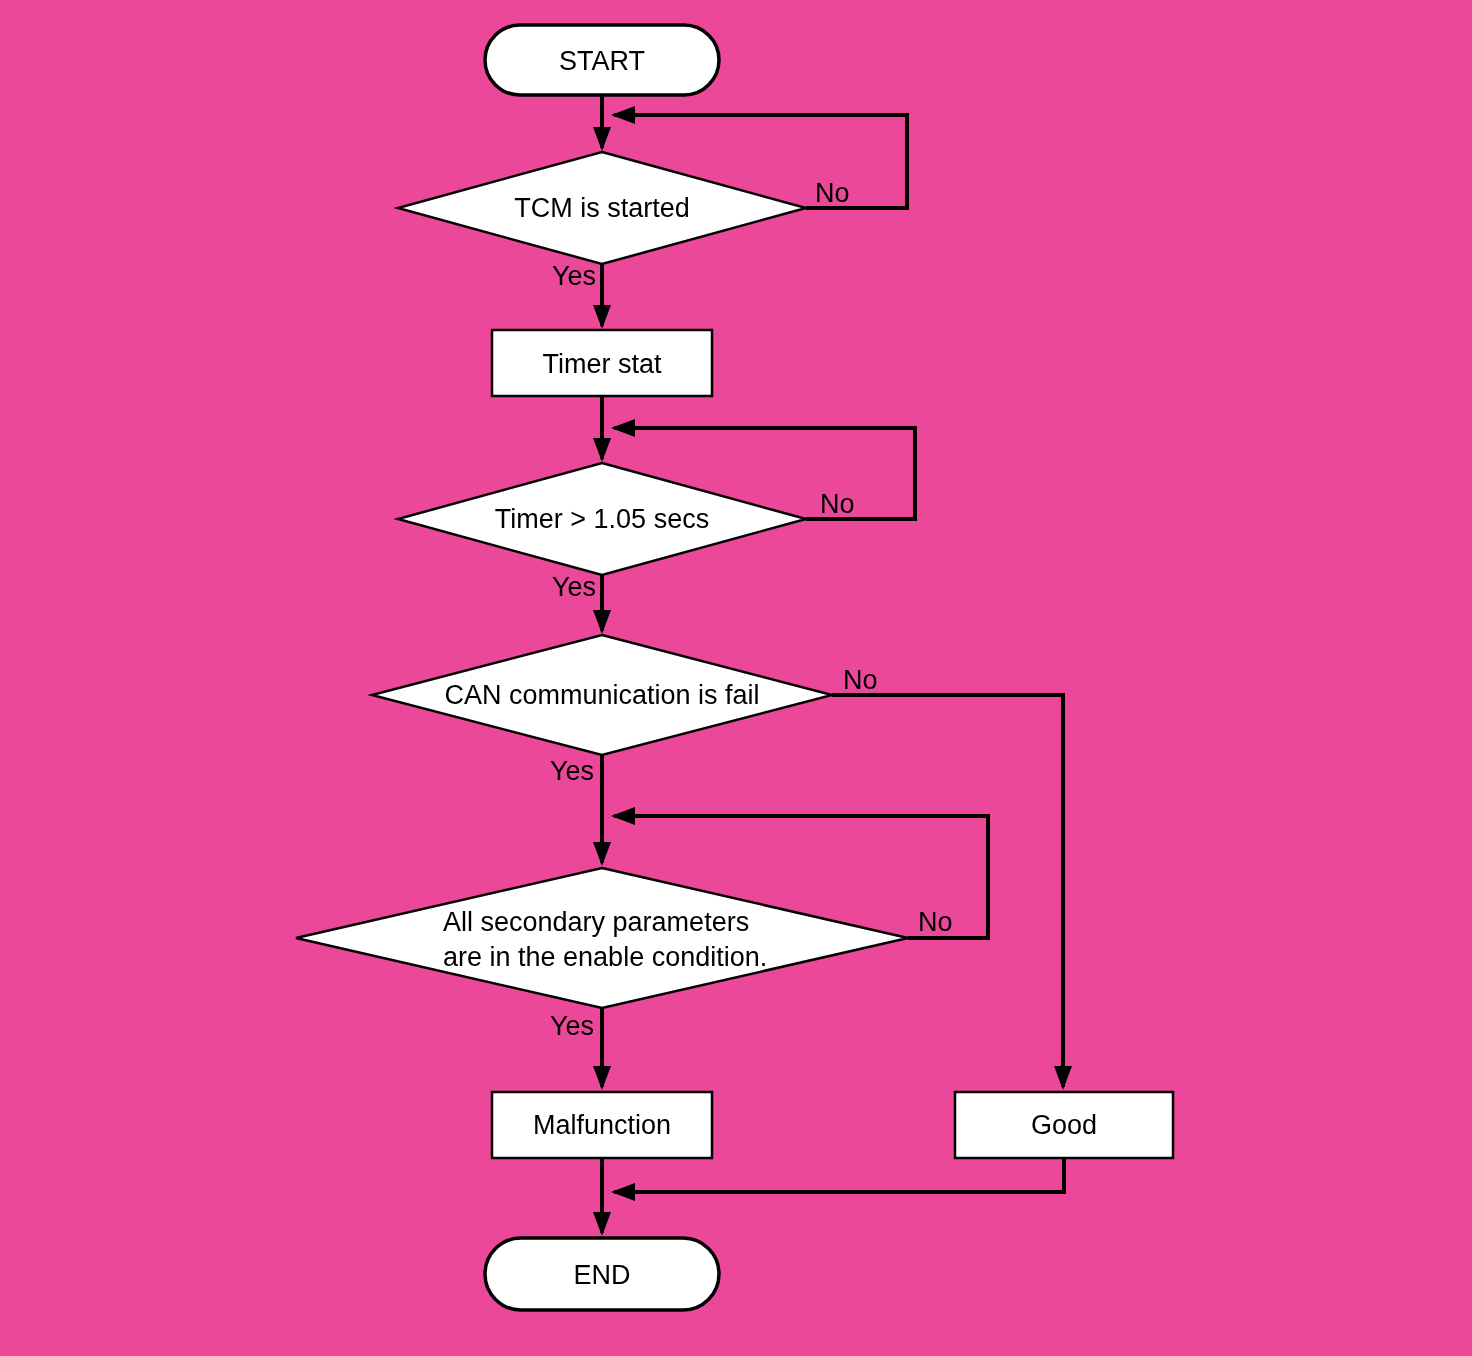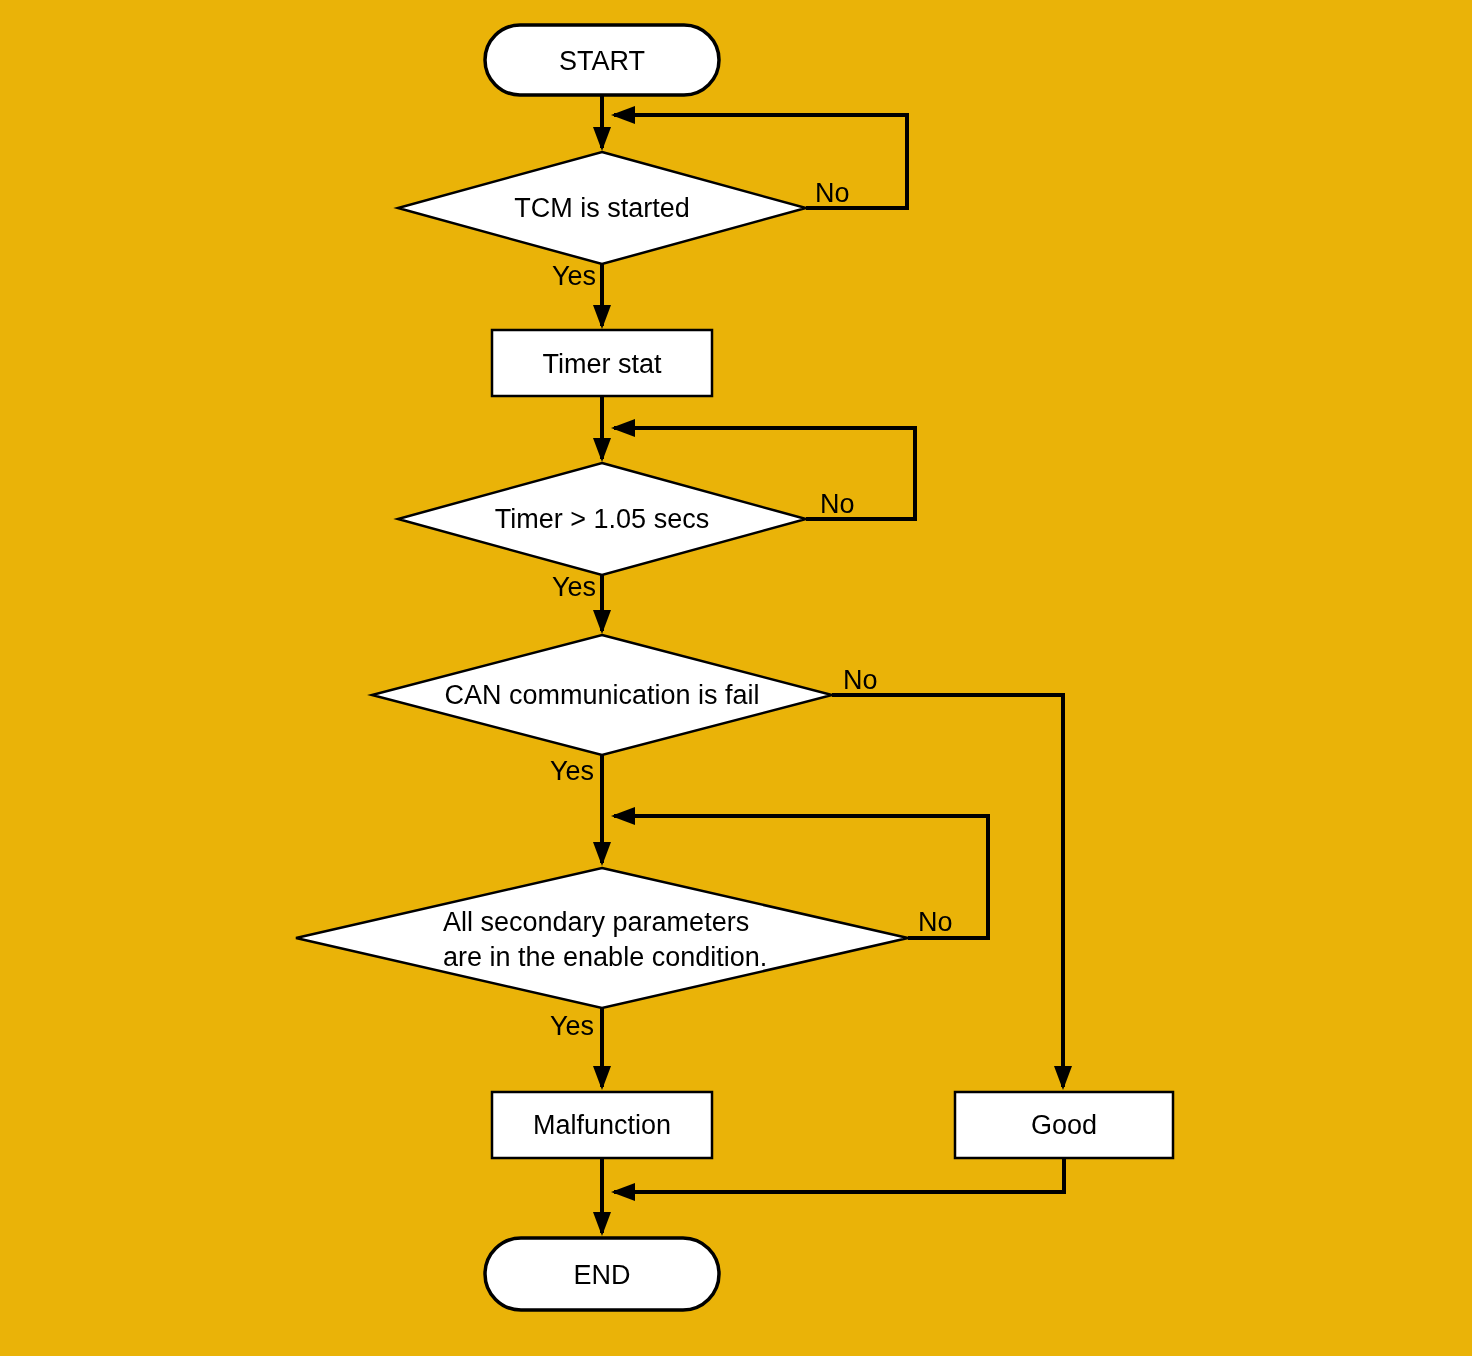--- a/index.html
+++ b/index.html
@@ -3,21 +3,21 @@
 <meta charset="utf-8">
 <style>
   html, body {
     margin: 0;
     padding: 0;
     background: #ffffff;
   }
   .canvas-wrap {
     width: 1472px;
     height: 1356px;
-    background: #eab308;
+    background: #ec4899;
     position: relative;
   }
   svg text {
     font-family: "Liberation Sans", sans-serif;
     font-size: 27px;
     fill: #000000;
   }
   svg .node-shape {
     fill: #ffffff;
     stroke: #000000;

